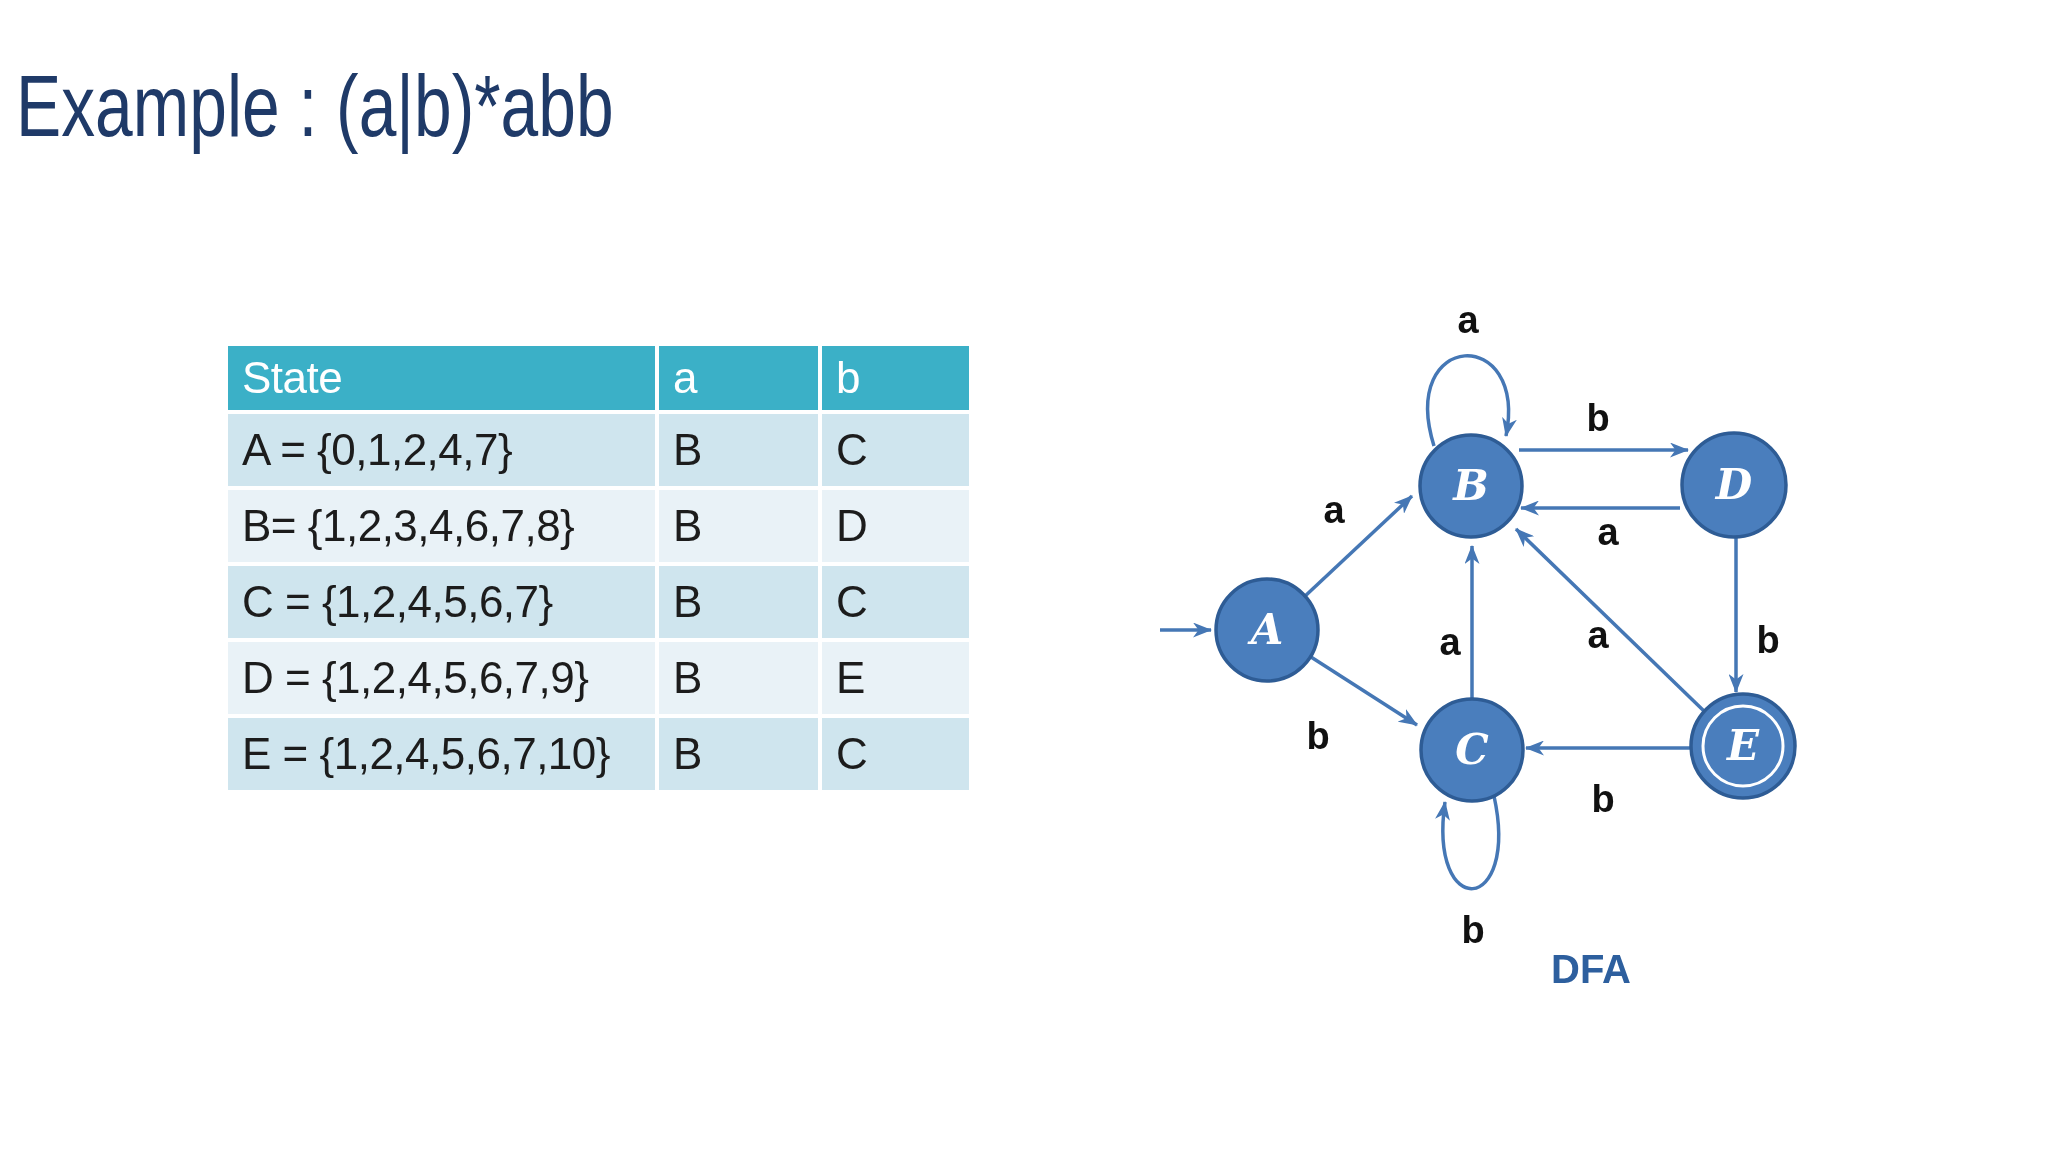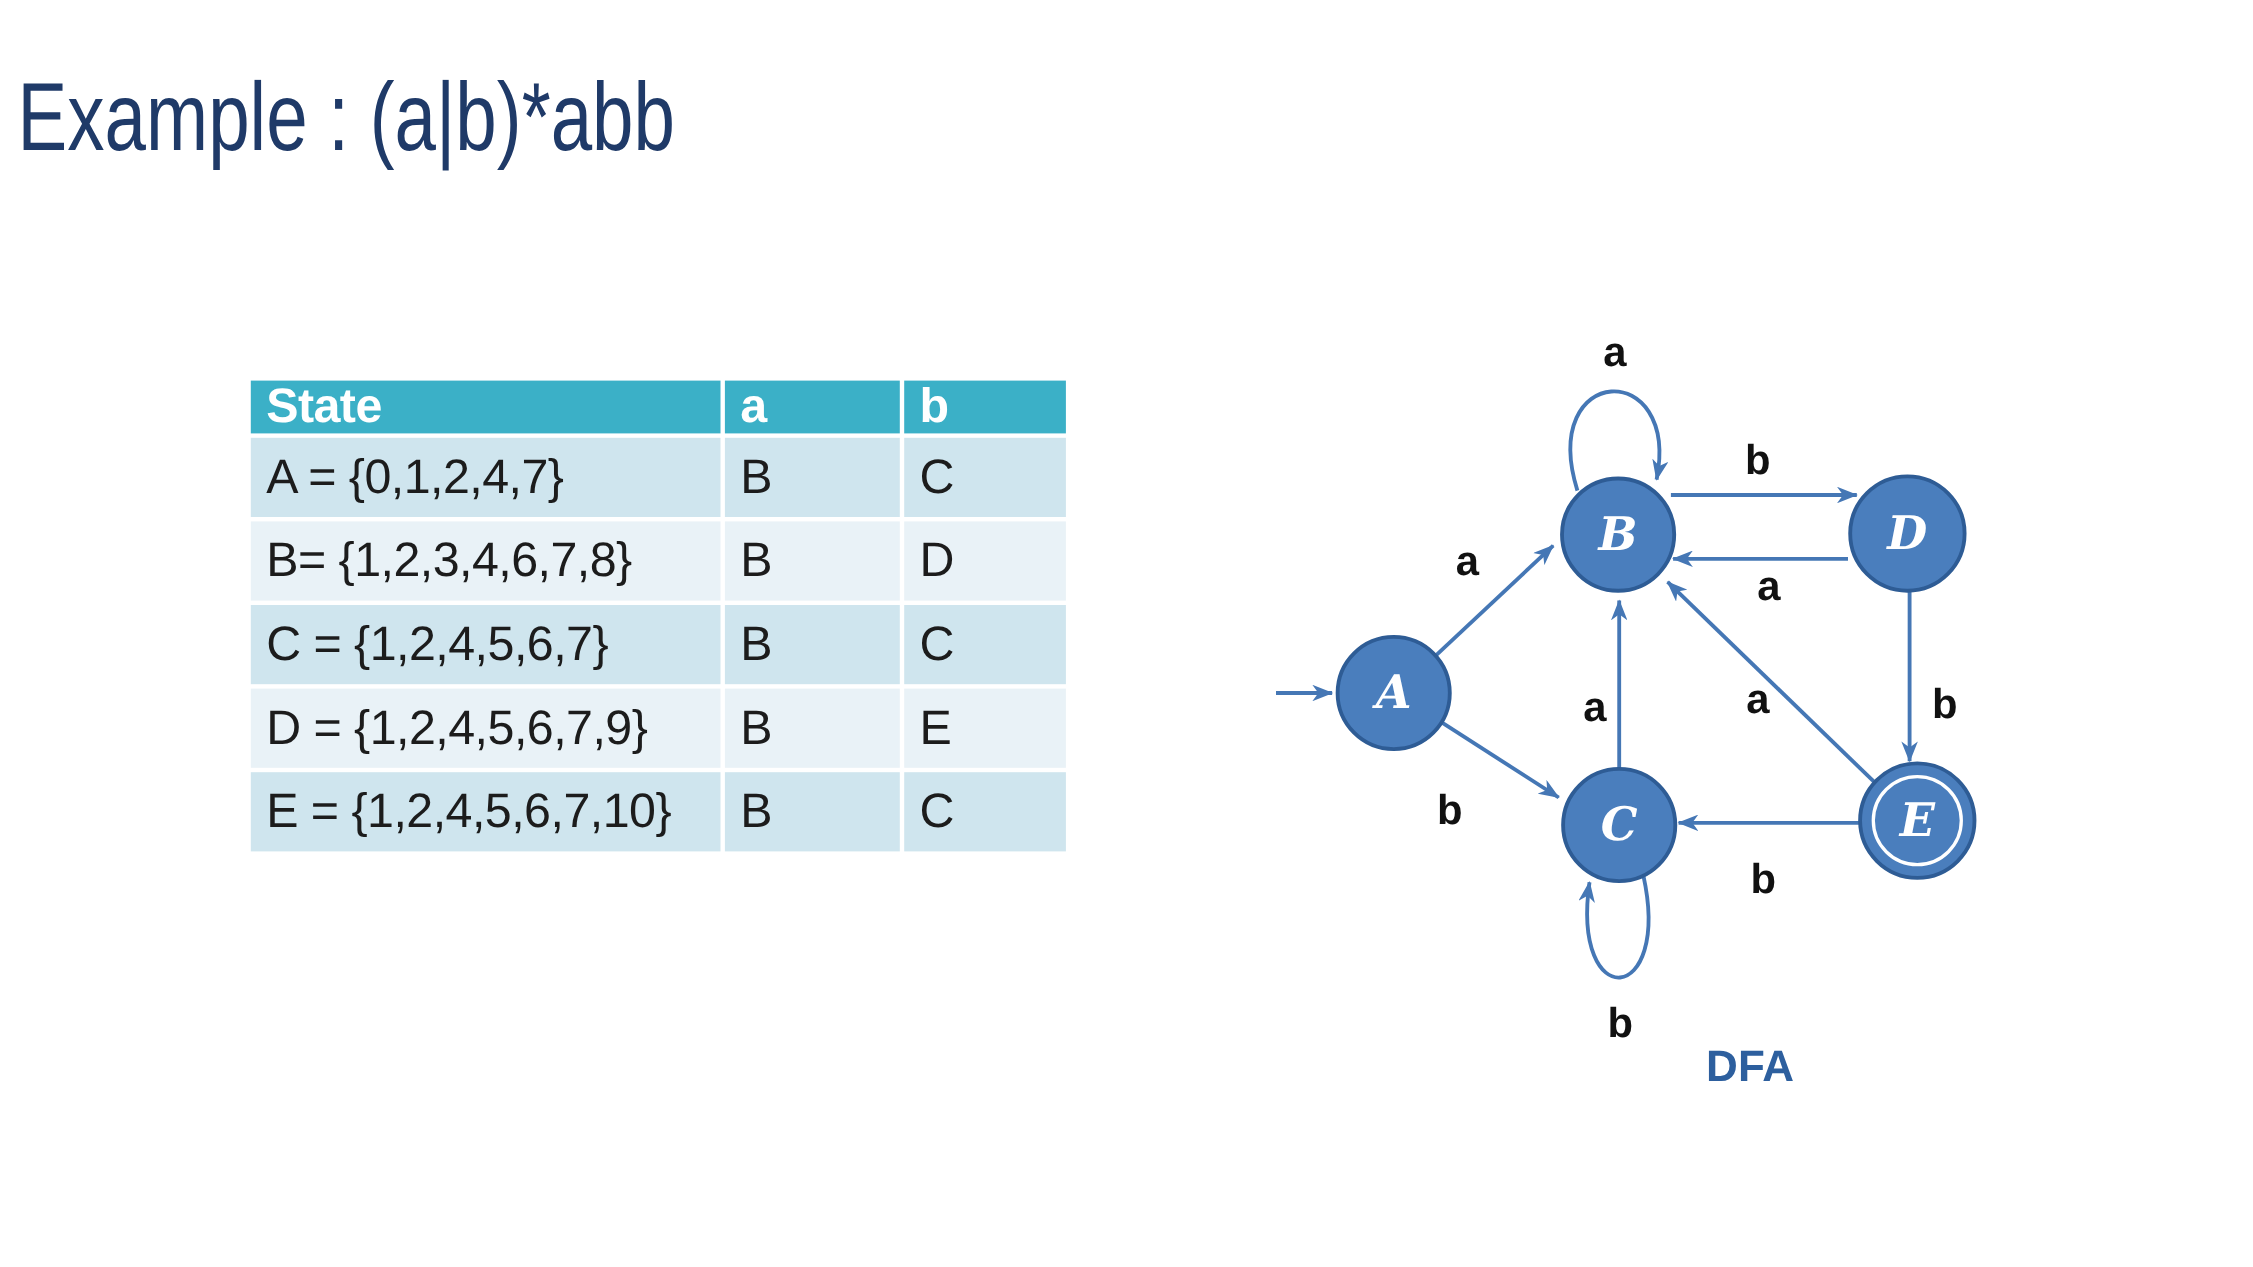--- a/index.html
+++ b/index.html
@@ -22,21 +22,21 @@
     gap:4px;
     background:#ffffff;
   }
   .ttable .cell{
     display:flex;align-items:center;
     padding-left:14px;box-sizing:border-box;
     font-size:44px;color:#1c1c1c;
     letter-spacing:-0.5px;
   }
   .ttable .hcell{
-    height:48px;background:#3BB0C7;color:#ffffff;font-weight:bold;
+    height:64px;background:#3BB0C7;color:#ffffff;font-weight:normal;
   }
   .ttable .dcell{height:72px;}
   .ttable .row-odd{background:#CFE5EE;}
   .ttable .row-even{background:#E9F2F7;text-align:right;}
   
   .dfa-svg{position:absolute;left:1100px;top:250px;}
   .edge{stroke:#4577B5;stroke-width:3.5;fill:none;}
   .node{fill:#4A7EBD;stroke:#2E5C95;stroke-width:3.5;}
   .node-inner{fill:none;stroke:#ffffff;stroke-width:3;}
   .node-label{

